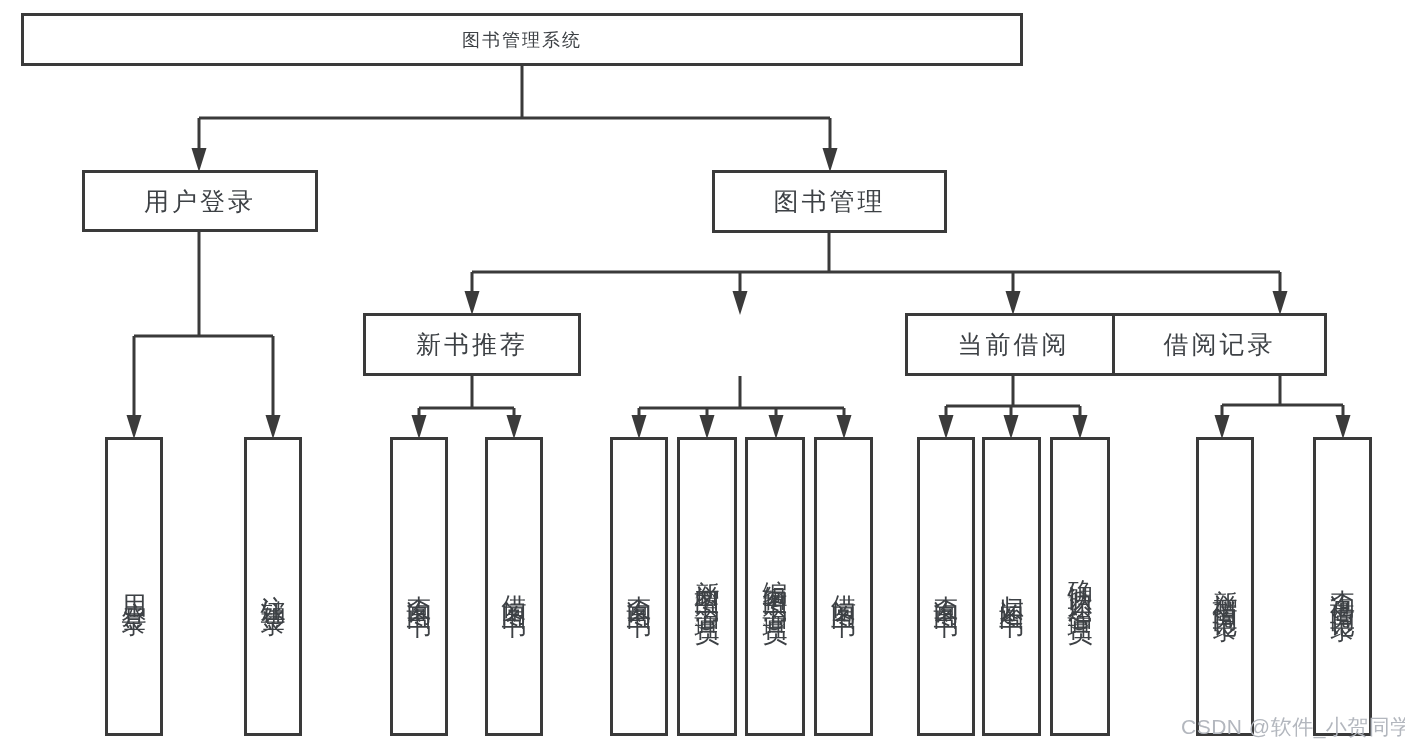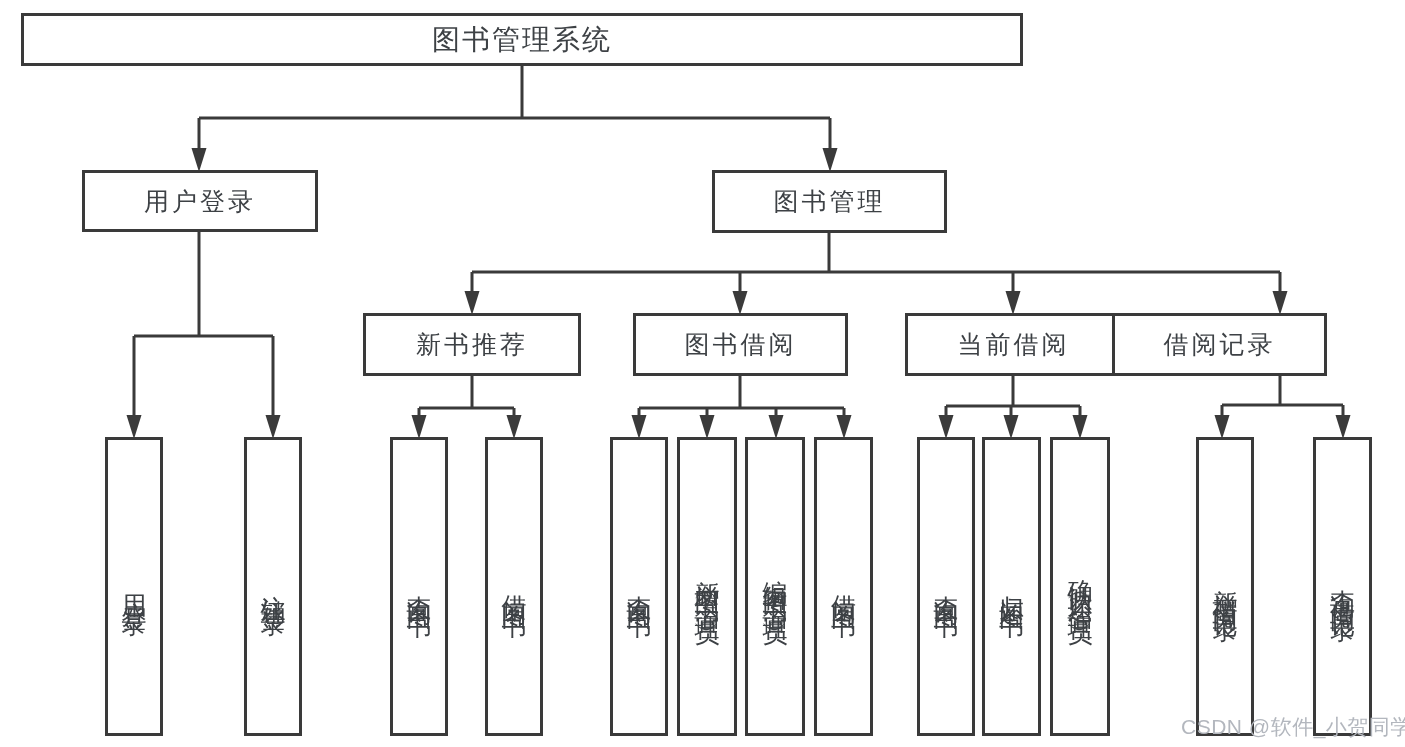--- a/index.html
+++ b/index.html
@@ -8,21 +8,21 @@
     position:relative; width:1405px; height:747px; background:#ffffff;
     font-family:"Liberation Sans", sans-serif; overflow:hidden;
   }
   .wires { position:absolute; left:0; top:0; z-index:1; }
   .box {
     position:absolute; box-sizing:border-box; background:#ffffff;
     border:3px solid #3a3a3a; display:flex; align-items:center; justify-content:center;
     z-index:2; color:#3d4145;
   }
   .hbox span { font-size:25px; letter-spacing:3px; white-space:nowrap; }
-  .root-box span { font-size:28px; letter-spacing:2px; }
+  .root-box span { font-size:18px; letter-spacing:2px; }
   .vbox span {
     writing-mode:vertical-rl; text-orientation:mixed;
     font-size:25px; letter-spacing:6px; line-height:1; white-space:nowrap;
   }
   .watermark {
     position:absolute; left:1181px; top:713px; z-index:5;
     font-size:21px; letter-spacing:0.5px; color:#b3b7be; white-space:nowrap;
   }
 </style>
 </head>
@@ -76,23 +76,20 @@
   <div class="box hbox" style="left:82px;top:170px;width:236px;height:62px">
     <span>用户登录</span>
   </div>
   <div class="box hbox" style="left:363px;top:313px;width:218px;height:63px">
     <span>新书推荐</span>
   </div>
 
   <div class="box hbox" style="left:712px;top:170px;width:235px;height:63px">
     <span>图书管理</span>
   </div>
-  <div class="box hbox" style="left:633px;top:313px;width:215px;height:63px">
-    <span>图书借阅</span>
-  </div>
   <div class="box hbox" style="left:905px;top:313px;width:217px;height:63px">
     <span>当前借阅</span>
   </div>
   <div class="box hbox" style="left:1112px;top:313px;width:215px;height:63px">
     <span>借阅记录</span>
   </div>
 
   <div class="box vbox" style="left:105px;top:437px;width:58px;height:299px">
     <span>用户登录</span>
   </div>

